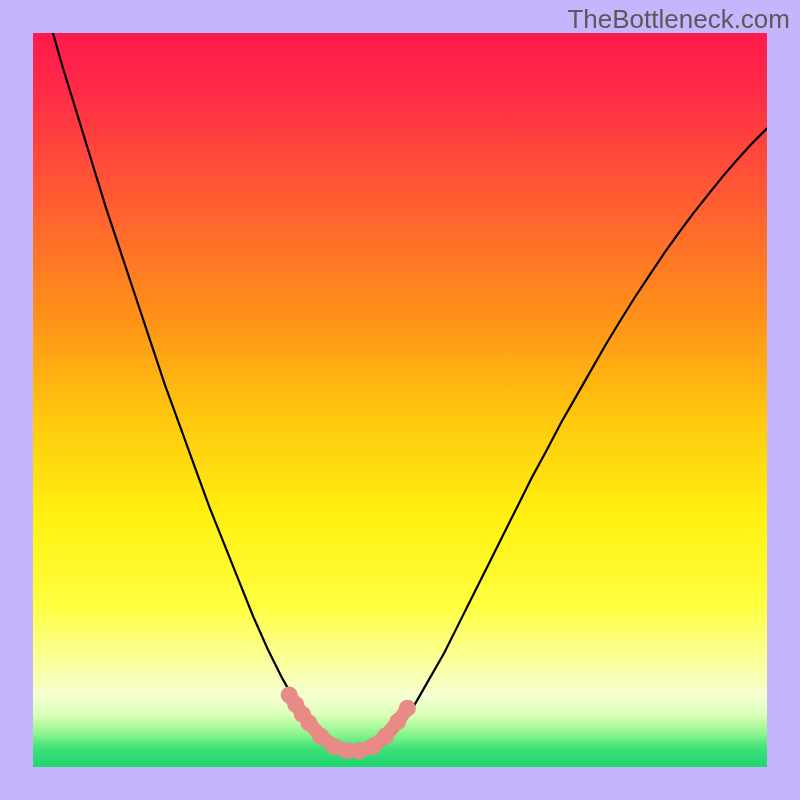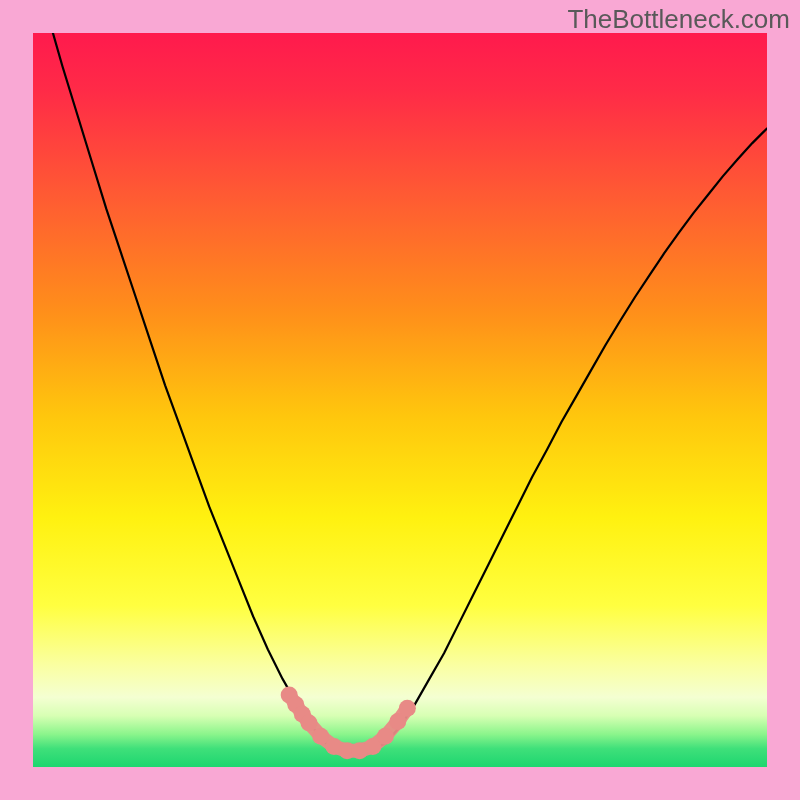--- a/index.html
+++ b/index.html
@@ -10,21 +10,21 @@
     overflow: hidden;
     background: #000;
     font-family: Arial, Helvetica, sans-serif;
   }
   .frame {
     position: absolute;
     top: 0;
     left: 0;
     width: 800px;
     height: 800px;
-    background: #f9a8d4;
+    background: #c4b5fd;
   }
   .plot {
     position: absolute;
     top: 33px;
     left: 33px;
     width: 734px;
     height: 734px;
     overflow: hidden;
   }
   .watermark {

